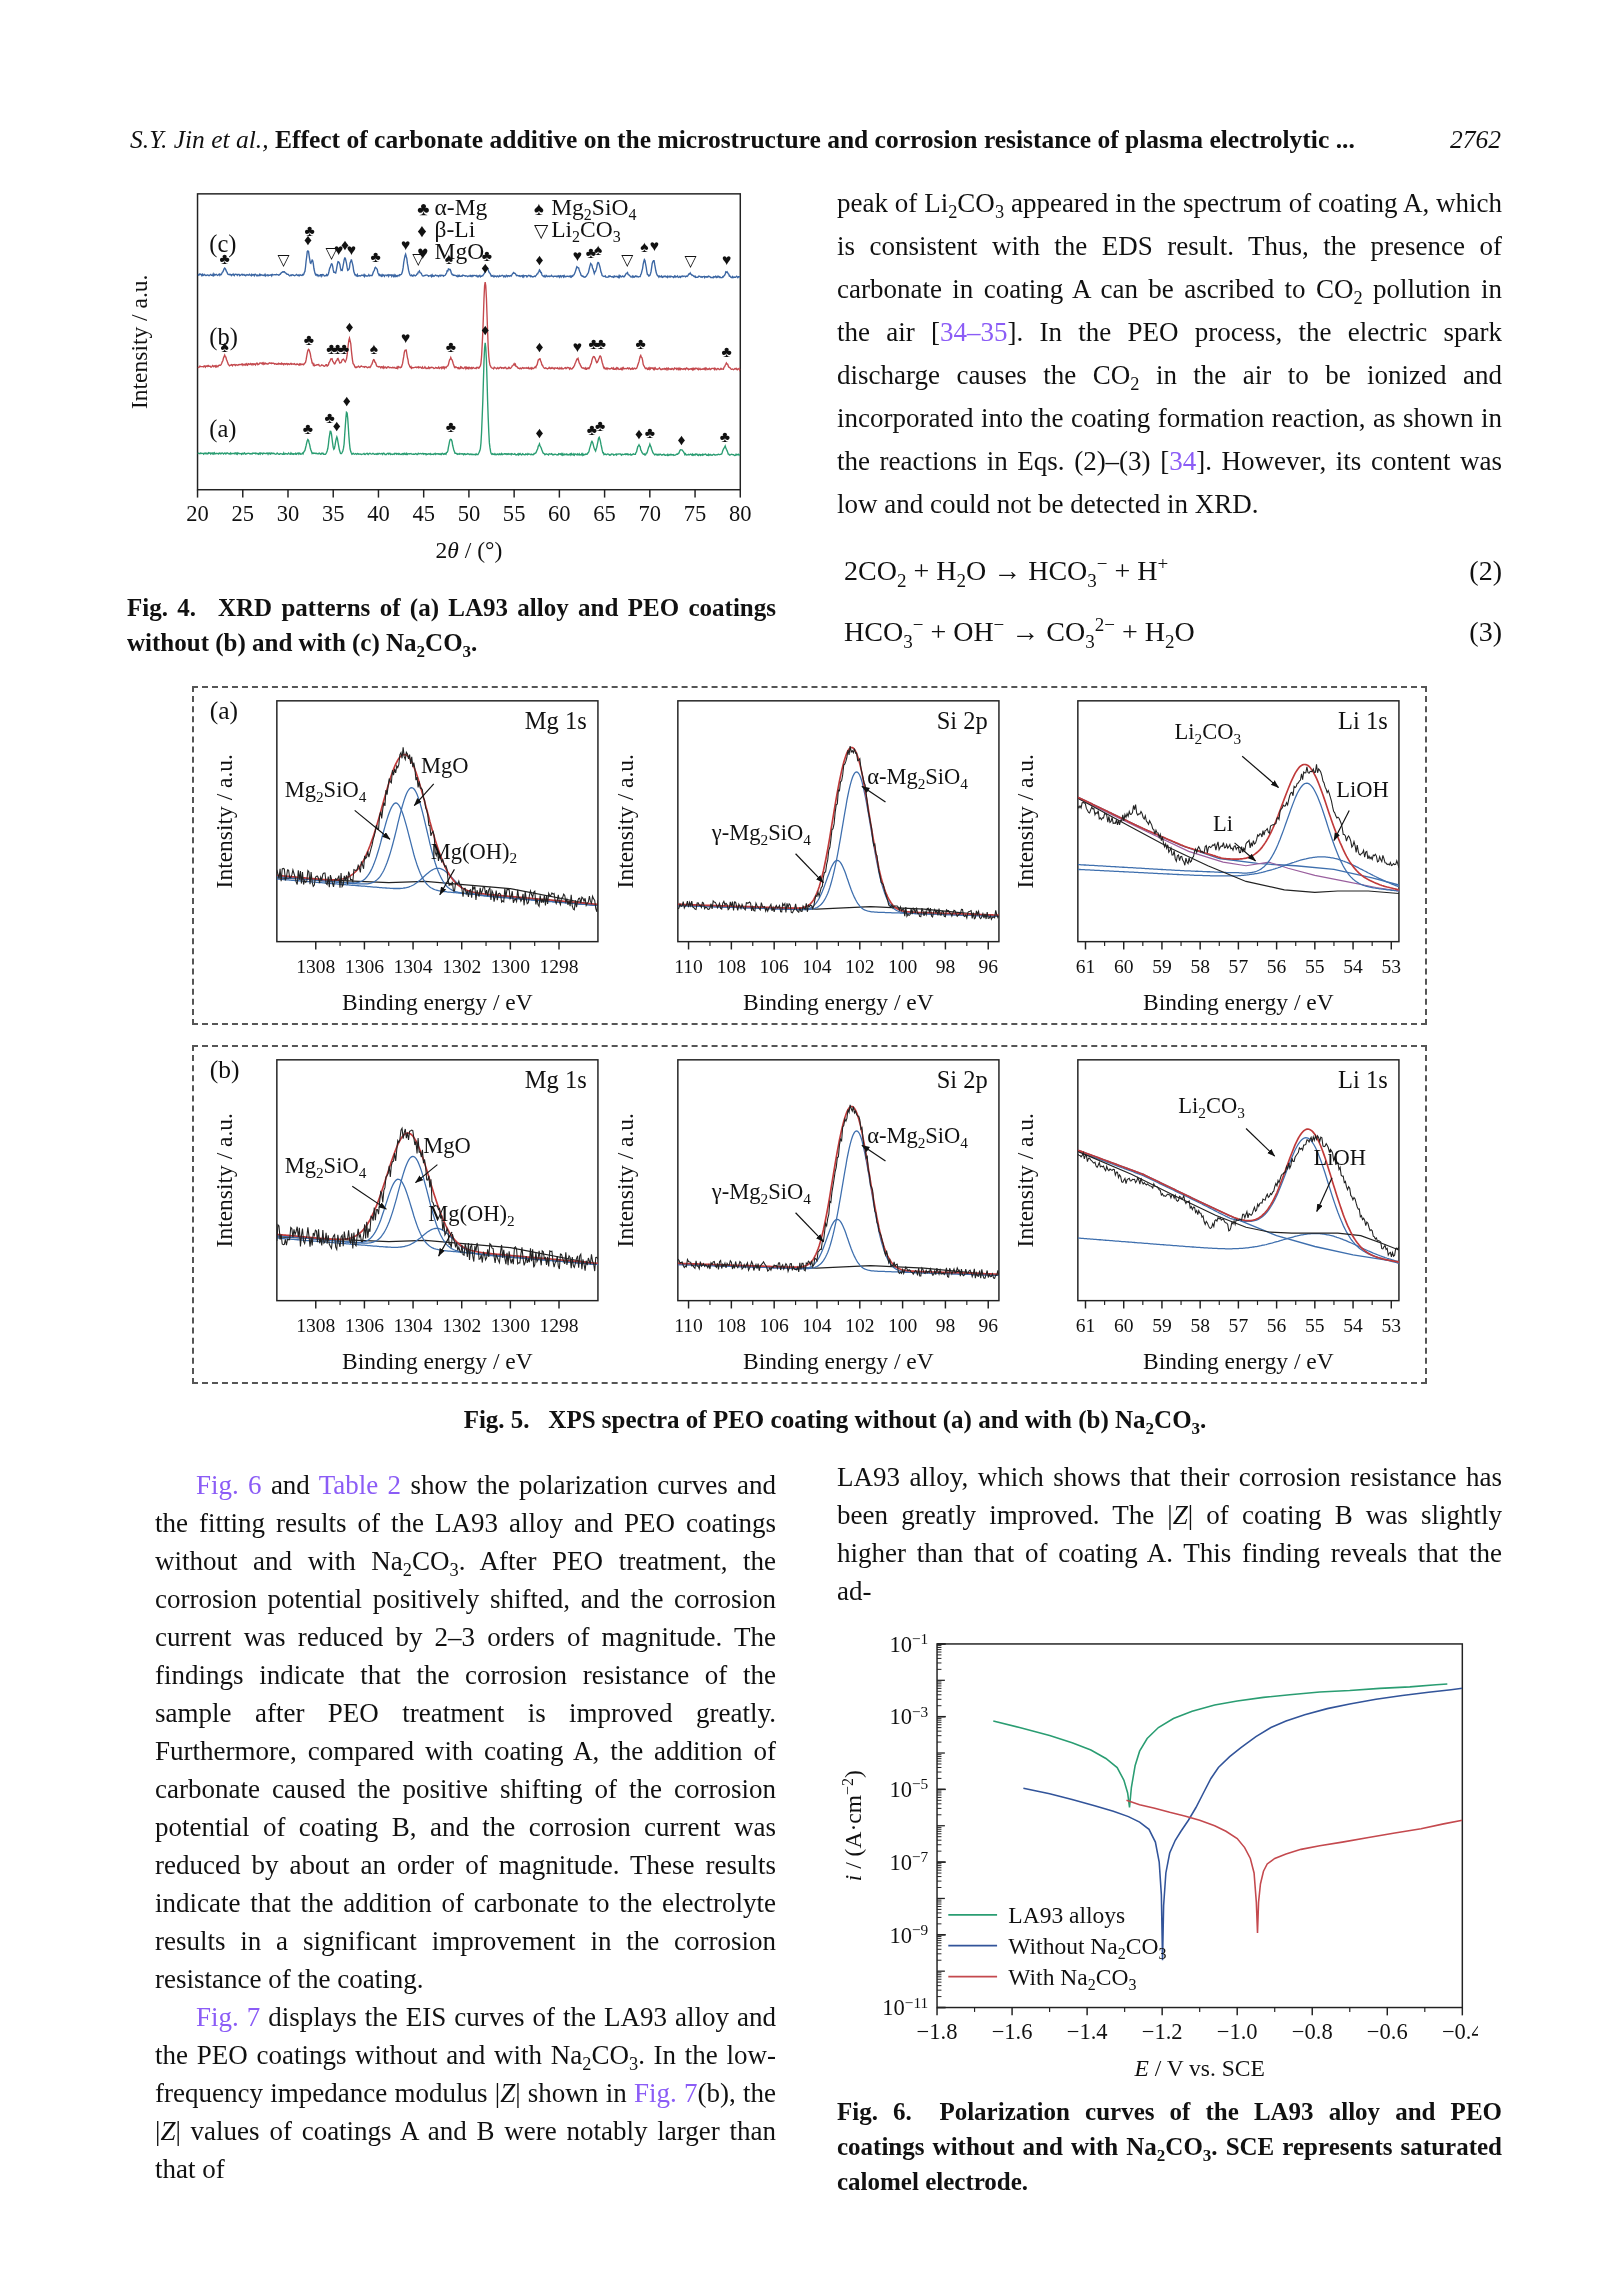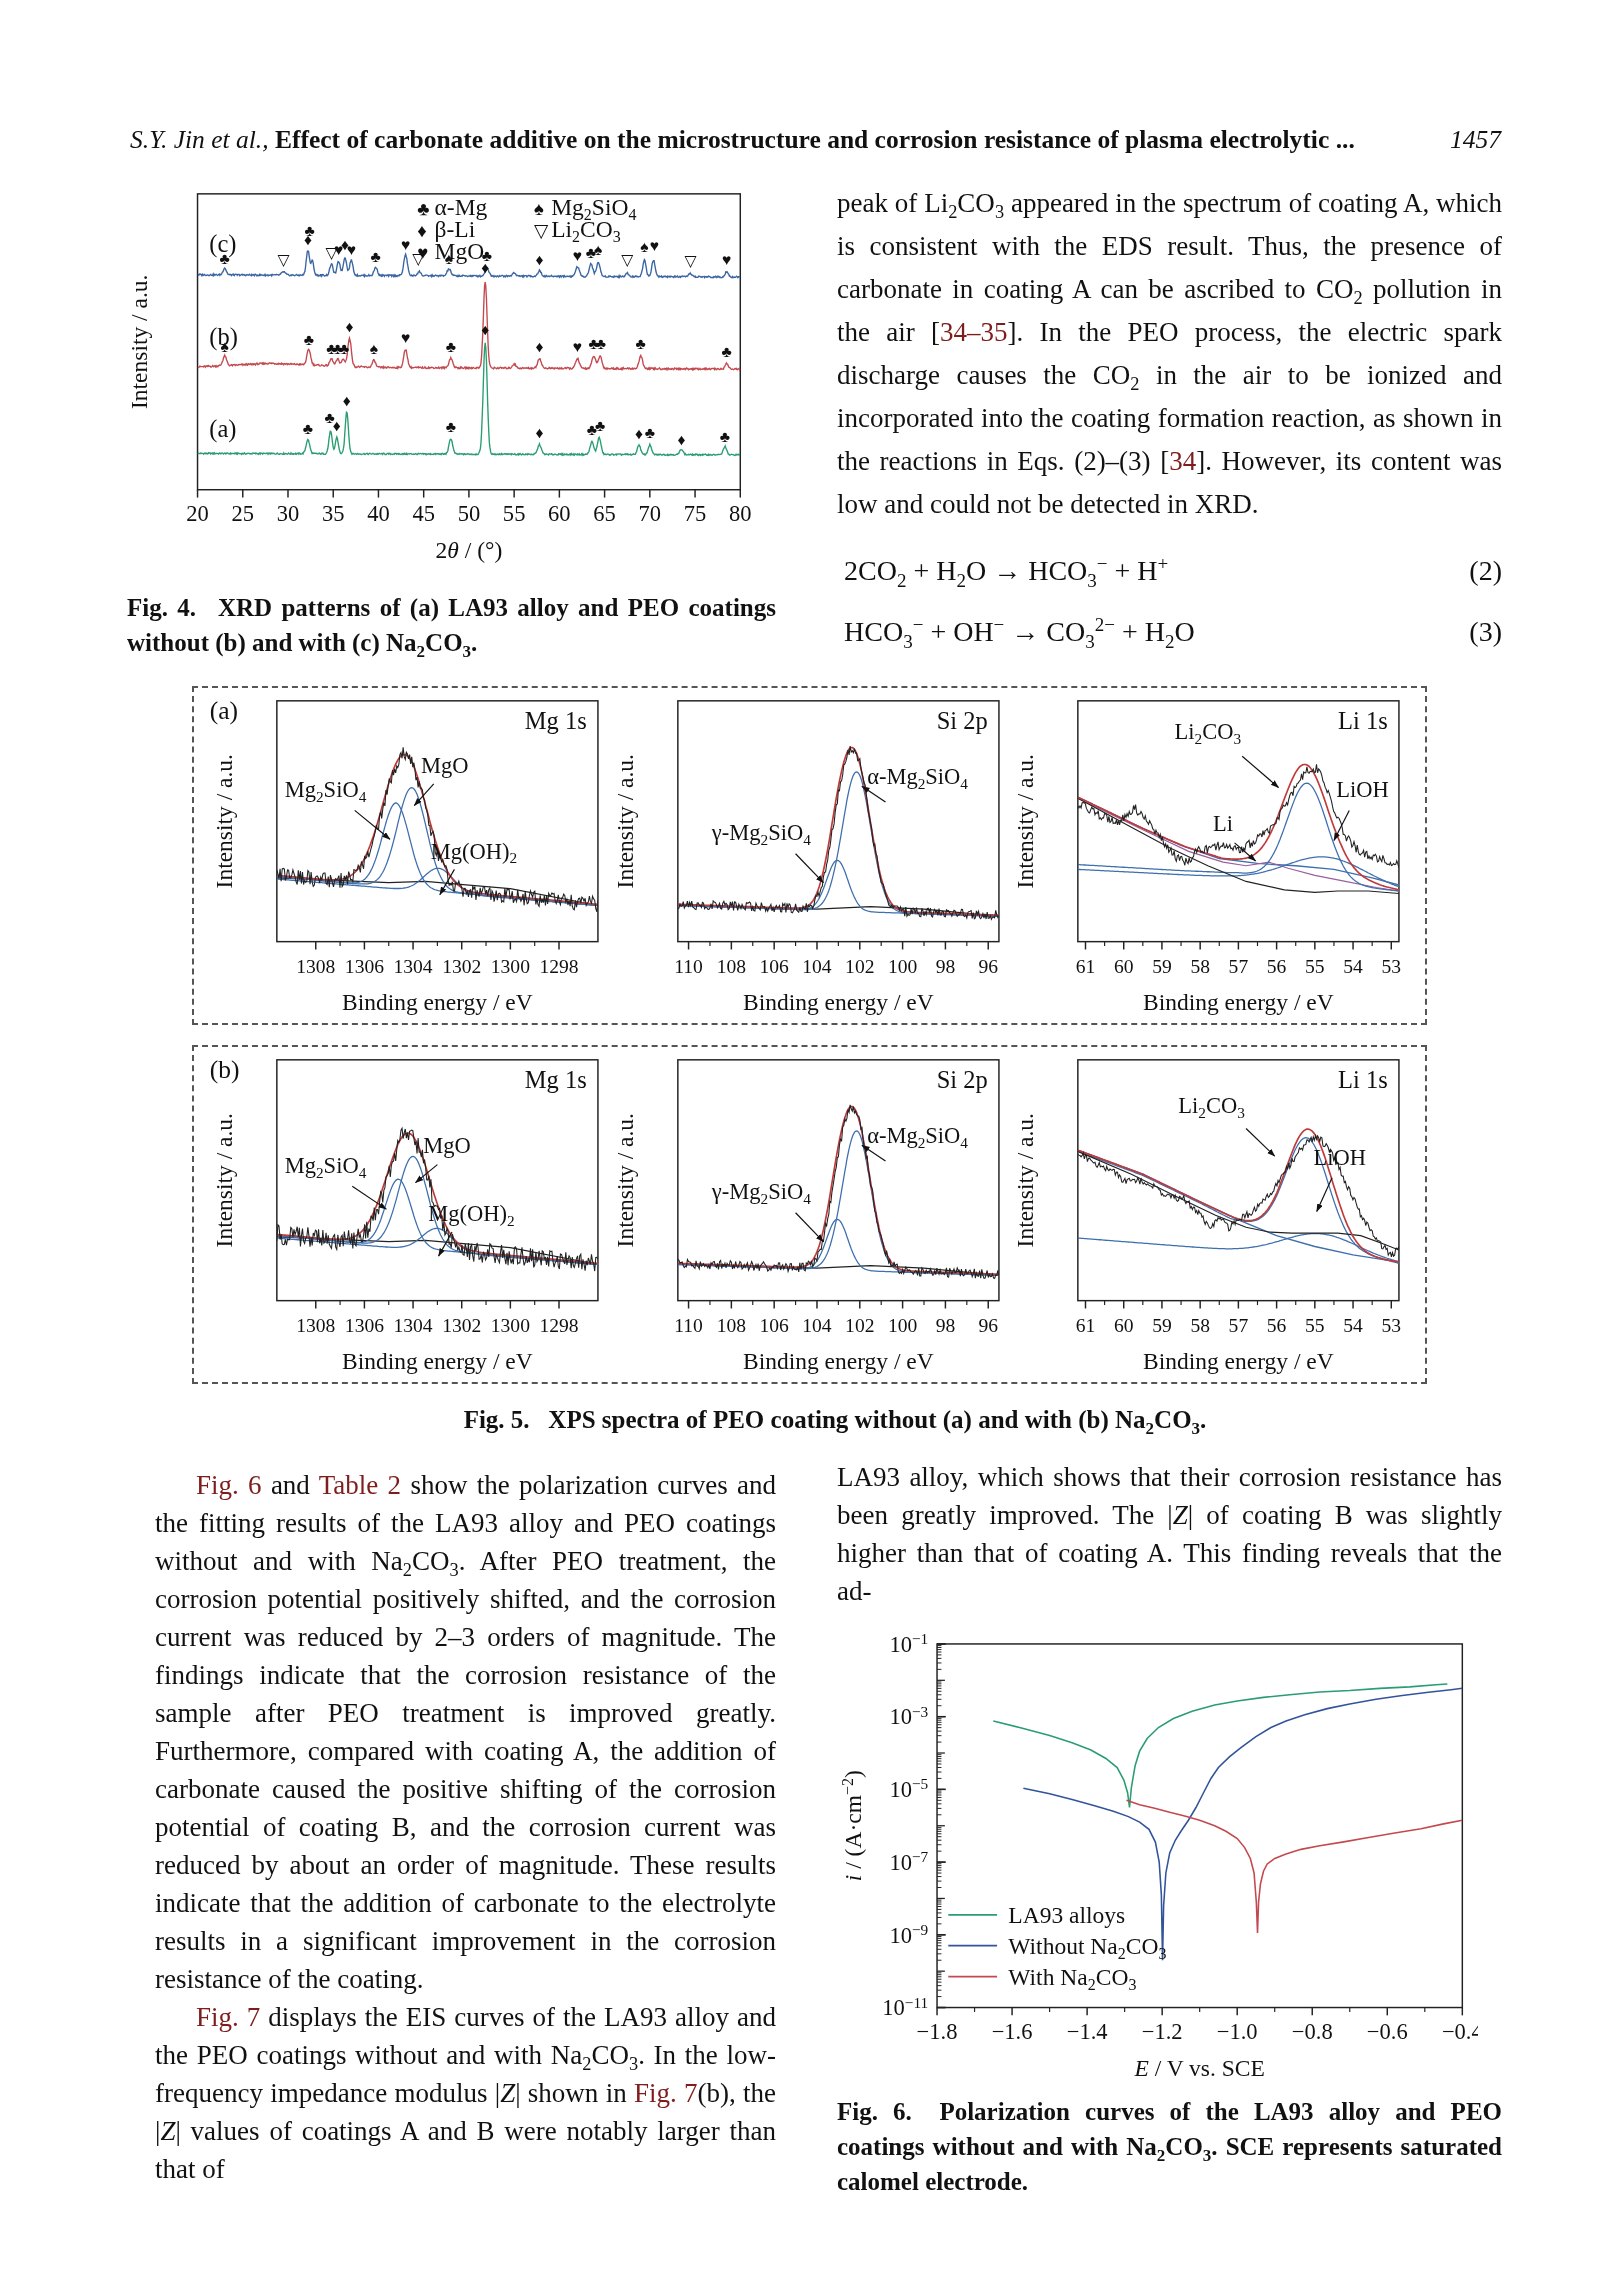--- a/index.html
+++ b/index.html
@@ -5,21 +5,21 @@
   html,body{margin:0;padding:0;background:#fff;}
   #page{position:relative;width:1614px;height:2293px;background:#fff;color:#111;
         font-family:"Liberation Serif","DejaVu Serif",serif;}
   .it{font-style:italic}
   .hdr{position:absolute;left:130px;top:125px;width:1371px;display:flex;
        justify-content:space-between;font-size:25.5px;}
   .hdr .ttl{font-weight:bold}
   .cap{font-weight:bold;font-size:25px;line-height:35px;}
   .just{text-align:justify}
   .para{font-size:27px;margin:0;}
-  .lnk{color:#7f1d1d}
+  .lnk{color:#8b5cf6}
   sub,sup{font-size:68%;line-height:0;}
   .eq{display:flex;justify-content:space-between;font-size:28px;margin-top:29px;margin-left:7px;}
   #fig4block{position:absolute;left:127px;top:184px;width:649px;}
   #fig4block .cap{margin-top:9.8px;}
   #introcol{position:absolute;left:837px;top:182px;width:665px;}
   #introcol .para{line-height:43px;}
   .dashedbox{position:absolute;left:192px;width:1235px;height:339px;
              border:2px dashed #555;box-sizing:border-box;display:flex;
              justify-content:space-between;align-items:center;padding:3.9px 17.6px;}
   #boxA{top:686px;} #boxB{top:1045px;}
@@ -36,21 +36,21 @@
   #rightcol2 .cap{margin-top:4px;}
   svg text{font-family:"Liberation Serif","DejaVu Serif",serif;fill:#111;}
 </style>
 </head>
 <body>
 
 <div id="page">
 
   <div class="hdr">
     <div><span class="it">S.Y. Jin et al.,</span><span class="ttl"> Effect of carbonate additive on the microstructure and corrosion resistance of plasma electrolytic ...</span></div>
-    <div class="it">1457</div>
+    <div class="it">2762</div>
   </div>
 
   <div id="fig4block">
     <svg id="fig4svg" width="627" height="392" viewBox="0 0 640 400">
         <defs>
           <clipPath id="c0clip">
             <rect x="72" y="10" width="554" height="302"></rect>
           </clipPath>
           <marker id="c0ah" markerWidth="8" markerHeight="6" refX="6.5" refY="2.5" orient="auto">
             <path d="M0,0L7,2.5L0,5Z" fill="#111"></path>

